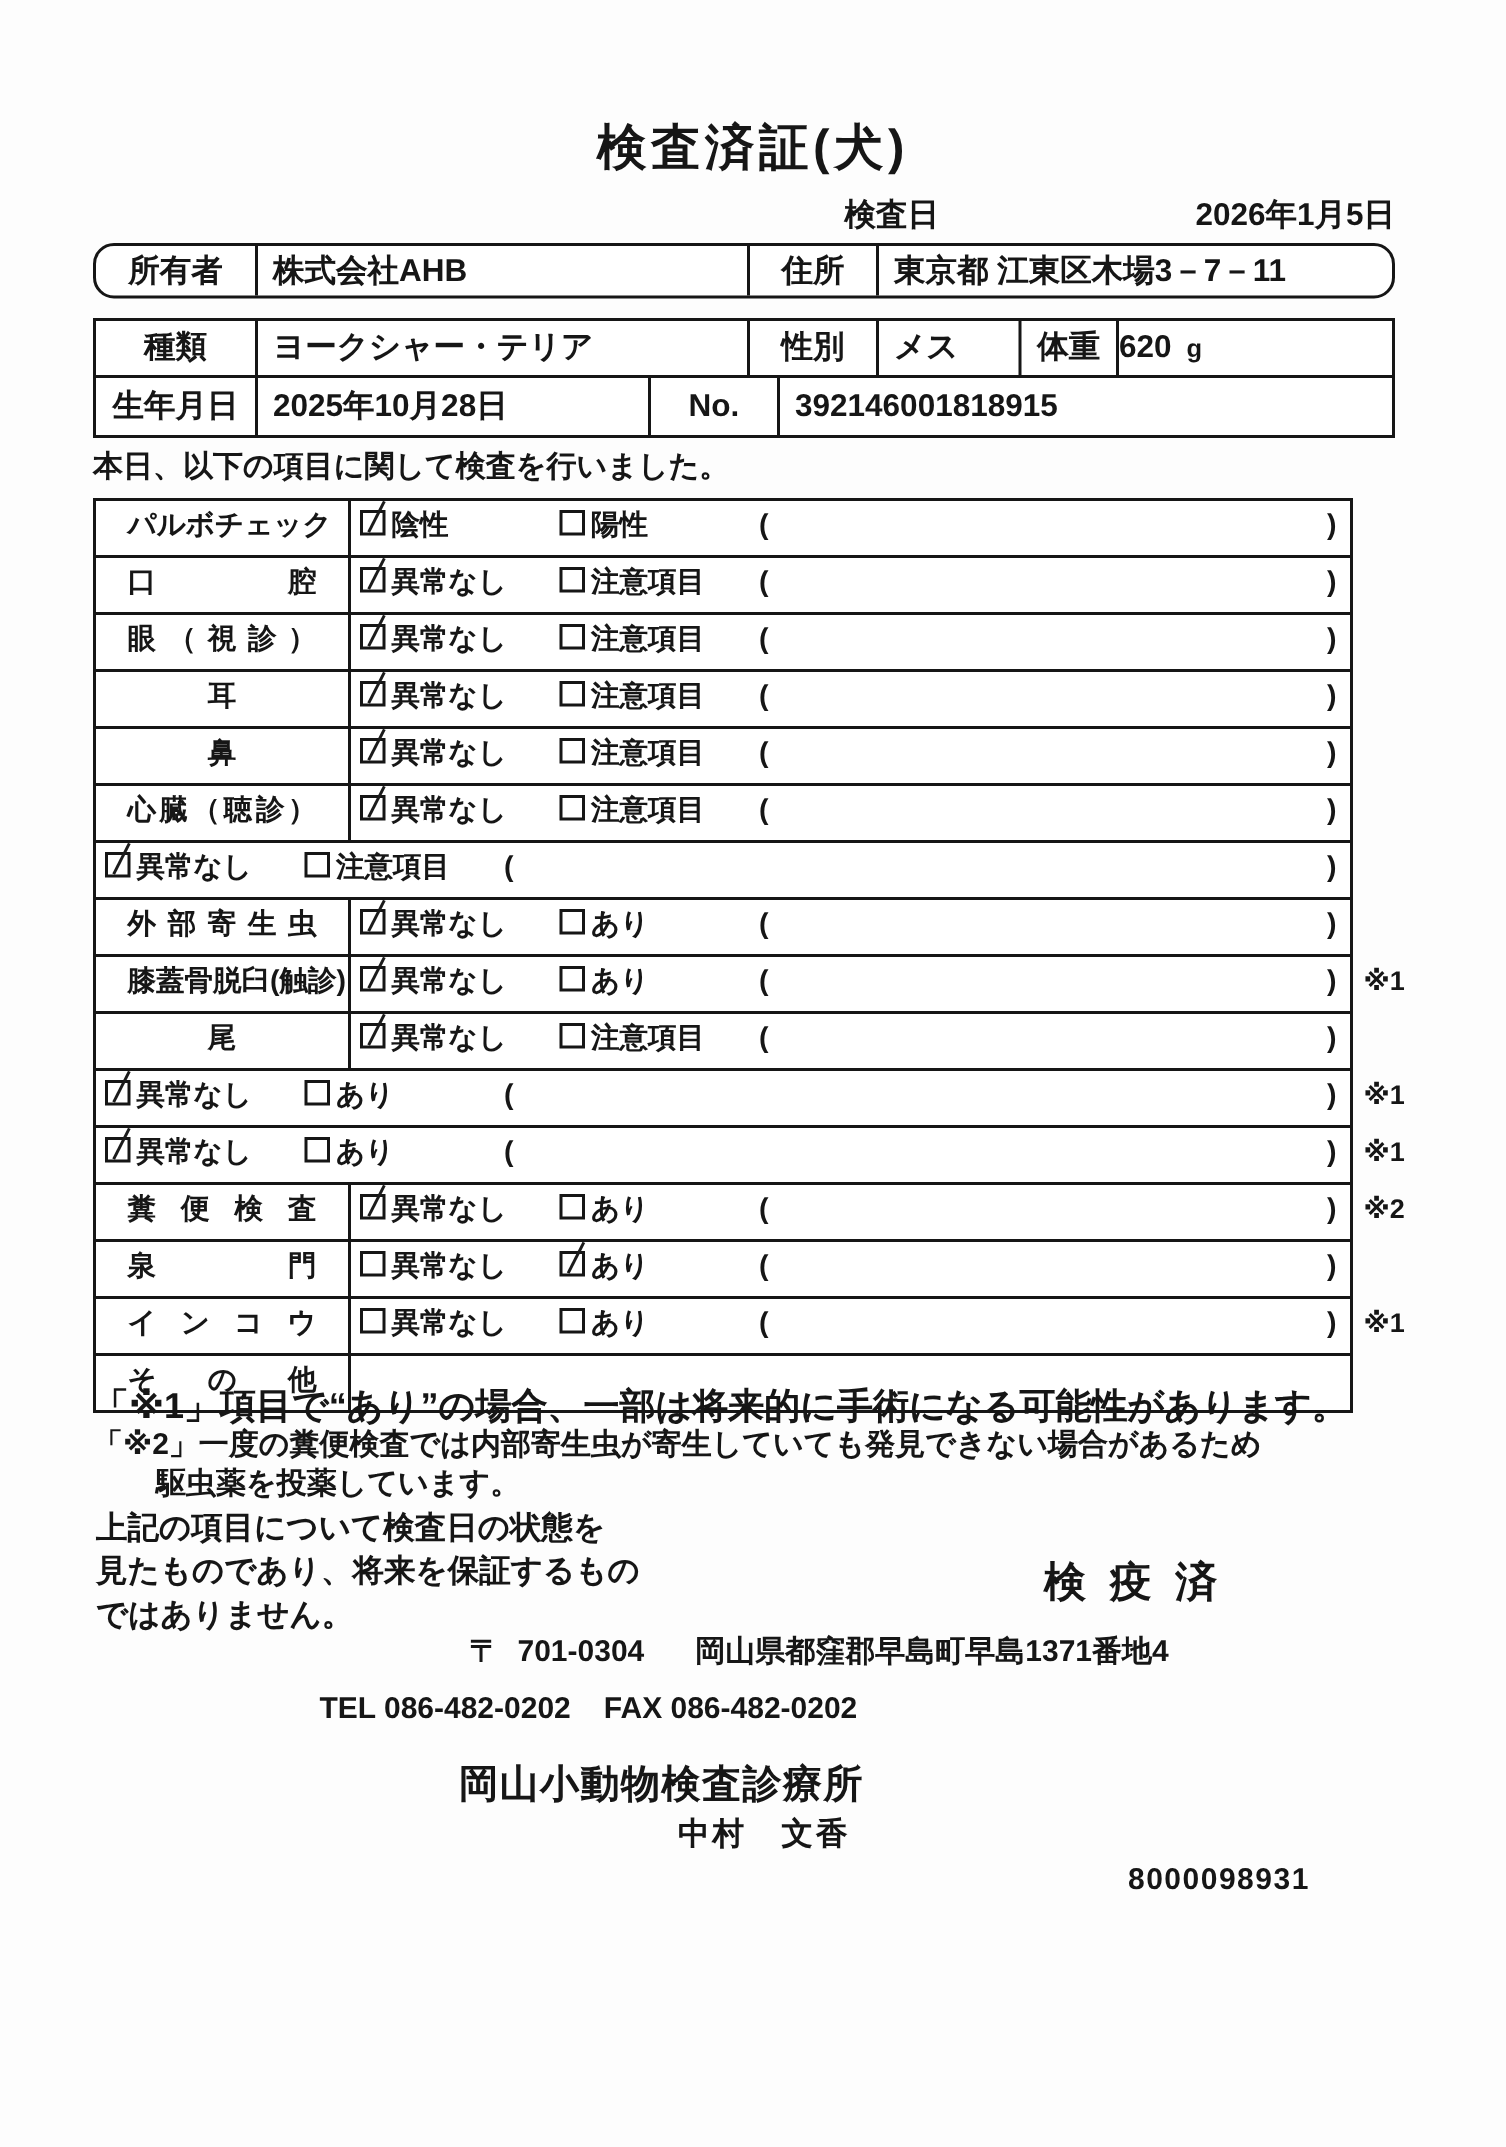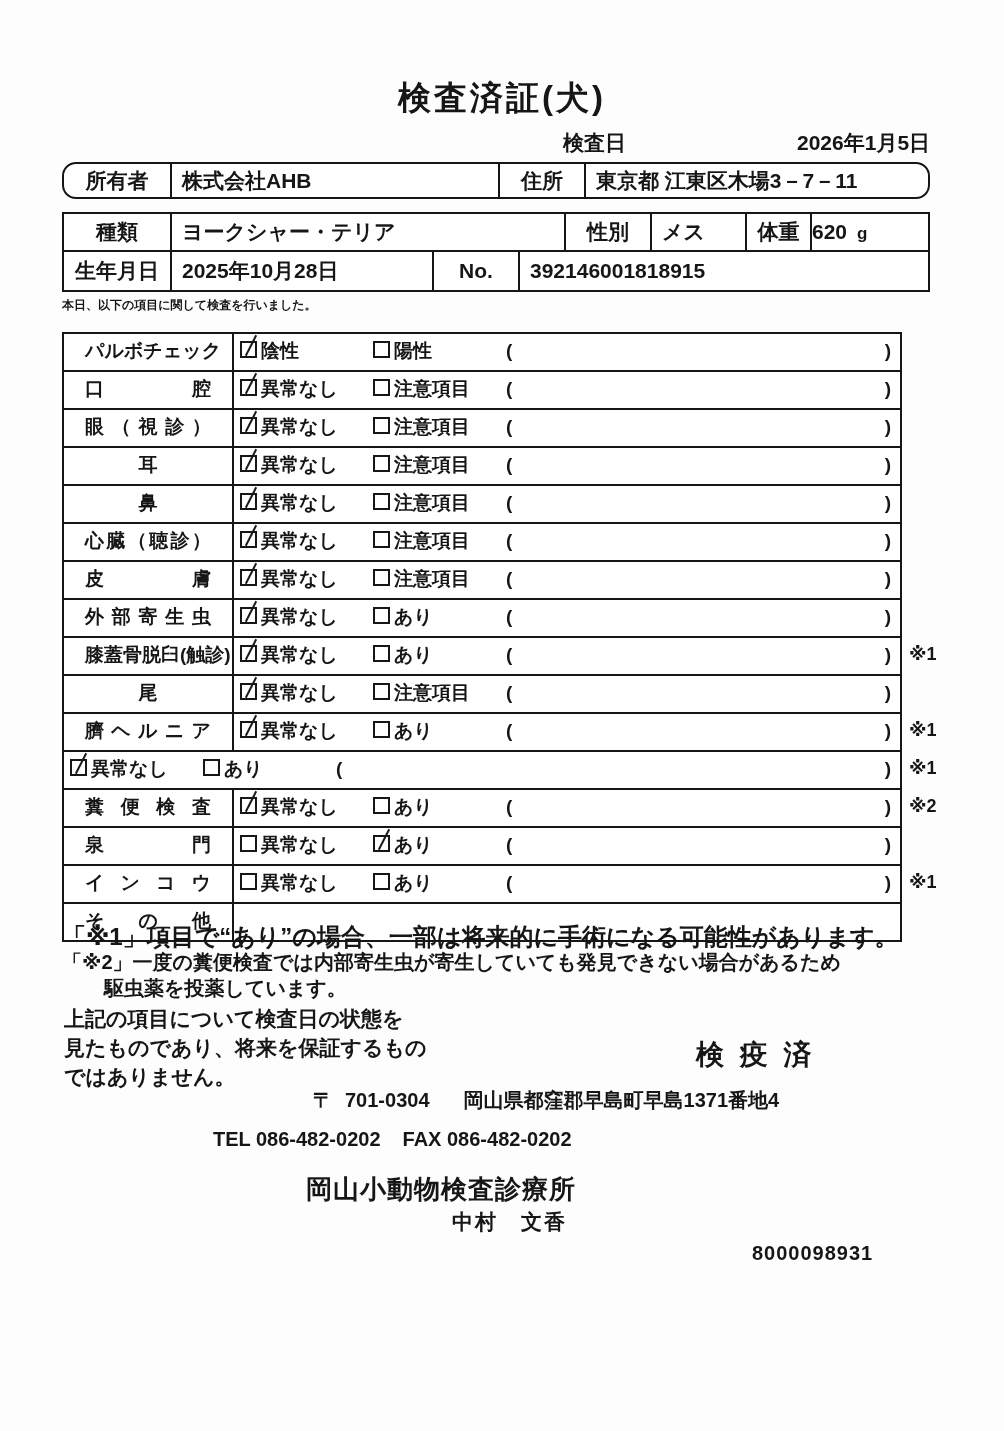--- a/index.html
+++ b/index.html
@@ -25,29 +25,29 @@
   .cell + .cell{border-left:2px solid #161616;}
   .clabel{text-align:center;}
   .cval{padding-left:10px;}
 
   .t1{left:62px;top:162px;width:868px;height:37px;border-radius:14px;}
   .t1 .cell{font-size:21px;line-height:33px;}
   .t1 .w1{width:106px;} .t1 .w2{width:328px;} .t1 .w3{width:86px;} .t1 .w4{flex:1;}
 
   .t2a{left:62px;top:212px;width:868px;height:40px;}
   .t2a .cell{font-size:21px;line-height:36px;}
-  .t2a .w1{width:106px;} .t2a .w2{width:394px;} .t2a .w3{width:86px;}
+  .t2a .w1{width:106px;} .t2a .w2{width:328px;} .t2a .w3{width:86px;}
   .t2a .w4{width:95px;} .t2a .w5{width:65px;} .t2a .w6{flex:1;padding-right:34px;}
   .unit{font-size:17px;margin-left:10px;font-weight:600;}
 
   .t2b{left:62px;top:250px;width:868px;height:42px;}
   .t2b .cell{font-size:21px;line-height:38px;}
   .t2b .w1{width:106px;} .t2b .w2{width:262px;} .t2b .w3{width:86px;} .t2b .w4{flex:1;}
 
-  .intro{left:62px;top:297px;font-size:12px;text-align:center;}
+  .intro{left:62px;top:297px;font-size:20px;text-align:center;}
 
   
   .exam-table{left:62px;top:332px;width:840px;border:2px solid #161616;background:#fff;box-sizing:border-box;}
   .trow{display:flex;height:36px;position:relative;}
   .trow + .trow{border-top:2px solid #161616;}
   .tlabel{
     width:170px;border-right:2px solid #161616;box-sizing:border-box;
     padding:0 21px;font-size:19px;line-height:33px;white-space:nowrap;
     text-align:justify;text-align-last:justify;text-justify:inter-character;overflow:hidden;
   }
@@ -195,21 +195,20 @@
       <span class="opt o2">
         <span class="box" data-checked="false"></span><span>注意項目</span>
       </span>
       <span class="po">(</span>
       <span class="pc">)</span>
       <span class="note"></span>
     </div>
   </div>
 
   <div class="trow">
-    <div class="tlabel">皮膚</div>
     <div class="tval">
       <span class="opt o1">
         <span class="box" data-checked="true"><span class="tick"></span></span><span>異常なし</span>
       </span>
       <span class="opt o2">
         <span class="box" data-checked="false"></span><span>注意項目</span>
       </span>
       <span class="po">(</span>
       <span class="pc">)</span>
       <span class="note"></span>
@@ -255,21 +254,20 @@
       <span class="opt o2">
         <span class="box" data-checked="false"></span><span>注意項目</span>
       </span>
       <span class="po">(</span>
       <span class="pc">)</span>
       <span class="note"></span>
     </div>
   </div>
 
   <div class="trow">
-    <div class="tlabel">臍ヘルニア</div>
     <div class="tval">
       <span class="opt o1">
         <span class="box" data-checked="true"><span class="tick"></span></span><span>異常なし</span>
       </span>
       <span class="opt o2">
         <span class="box" data-checked="false"></span><span>あり</span>
       </span>
       <span class="po">(</span>
       <span class="pc">)</span>
       <span class="note">※1</span>

